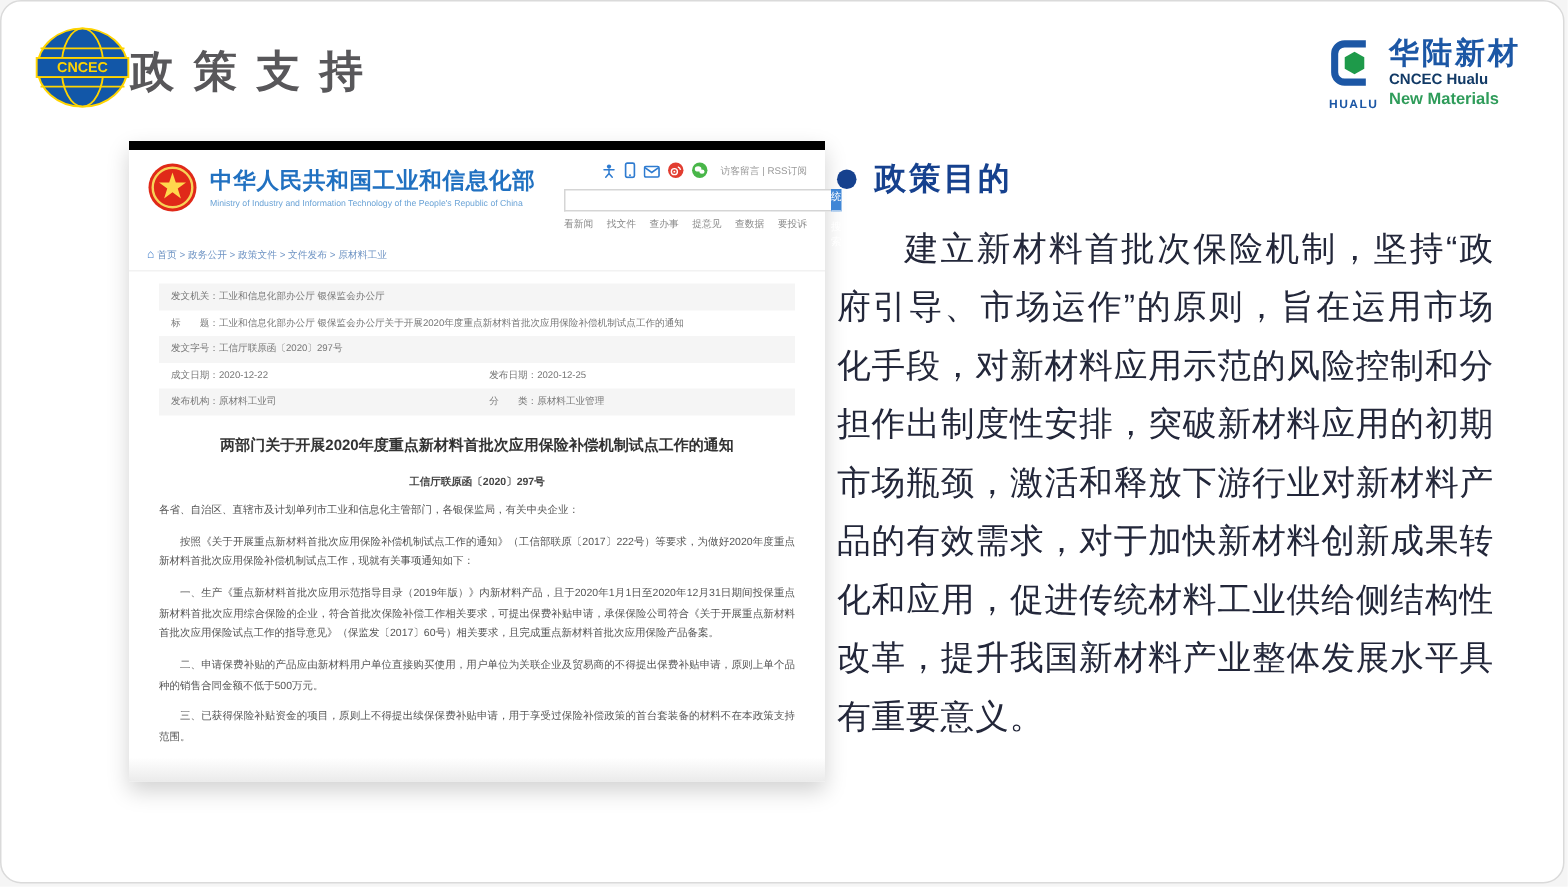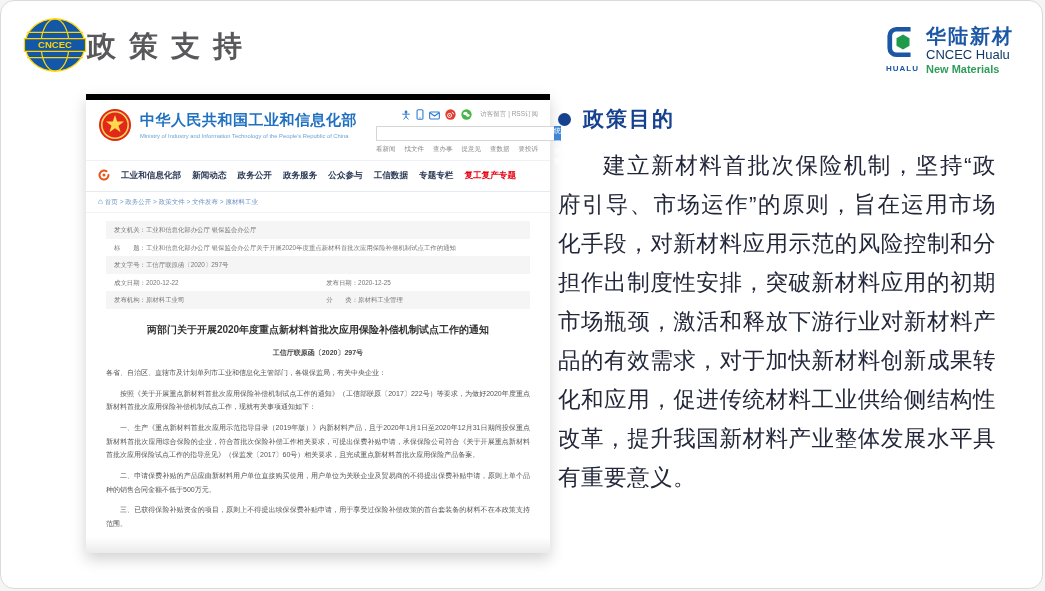--- a/index.html
+++ b/index.html
@@ -8,21 +8,21 @@
 
   
   .slide-header { position:absolute; left:22px; top:16px; display:flex; align-items:center; }
   .slide-title { font-family:"DejaVu Serif", serif; font-size:29px; font-weight:bold; color:#58575a; letter-spacing:13px; }
 
   .hualu-block { position:absolute; right:28px; top:24px; display:flex; align-items:flex-start; }
   .hualu-icon-wrap { text-align:left; margin-right:6px; }
   .hualu-logo-text { font-size:8px; font-weight:bold; color:#1c57a5; letter-spacing:1px; margin-top:1px; }
   .hualu-names { line-height:1.15; }
   .hualu-cn { font-size:20px; font-weight:bold; color:#1c57a5; letter-spacing:2px; }
-  .hualu-en1 { font-size:13px; font-weight:normal; color:#123a66; }
+  .hualu-en1 { font-size:10px; font-weight:bold; color:#123a66; }
   .hualu-en2 { font-size:11px; font-weight:bold; color:#2f9c5a; }
 
   
   .webcard { position:absolute; left:85px; top:93px; width:464px; background:#fff;
              border-top:6px solid #000000; box-shadow:0 6px 14px rgba(0,0,0,.18); }
   .web-top { display:flex; padding:8px 12px 6px; }
   .ministry-block { margin-left:8px; padding-top:3px; min-width:0; }
   .ministry-cn { font-size:15px; font-weight:bold; color:#2171c1; letter-spacing:.5px; white-space:nowrap; }
   .ministry-en { font-size:5.8px; color:#6ba3d6; margin-top:3px; white-space:nowrap; }
 
@@ -161,36 +161,20 @@
           <span>看新闻</span>
           <span>找文件</span>
           <span>查办事</span>
           <span>提意见</span>
           <span>查数据</span>
           <span>要投诉</span>
         </div>
       </div>
     </div>
 
-    <div class="navbar">
-      <span>
-        <svg width="12" height="12" viewBox="0 0 12 12">
-            <path d="M10.5 6 a4.5 4.5 0 1 1 -2 -3.7" stroke="#e8541e" stroke-width="2" fill="none" stroke-linecap="round"></path>
-            <circle cx="6" cy="6" r="1.5" fill="#e8541e"></circle>
-          </svg>
-      </span>
-      <span class="nav-item">工业和信息化部</span>
-      <span class="nav-item">新闻动态</span>
-      <span class="nav-item">政务公开</span>
-      <span class="nav-item">政务服务</span>
-      <span class="nav-item">公众参与</span>
-      <span class="nav-item">工信数据</span>
-      <span class="nav-item">专题专栏</span>
-      <span class="nav-item red">复工复产专题</span>
-    </div>
 
     <div class="breadcrumb">
       <span class="home-glyph">⌂</span><span>首页 &gt; 政务公开 &gt; 政策文件 &gt; 文件发布 &gt; 原材料工业</span>
     </div>
 
     <div class="web-content">
 
       <div class="meta-table">
         <div class="meta-row">
           <span class="meta-label">发文机关：</span>

